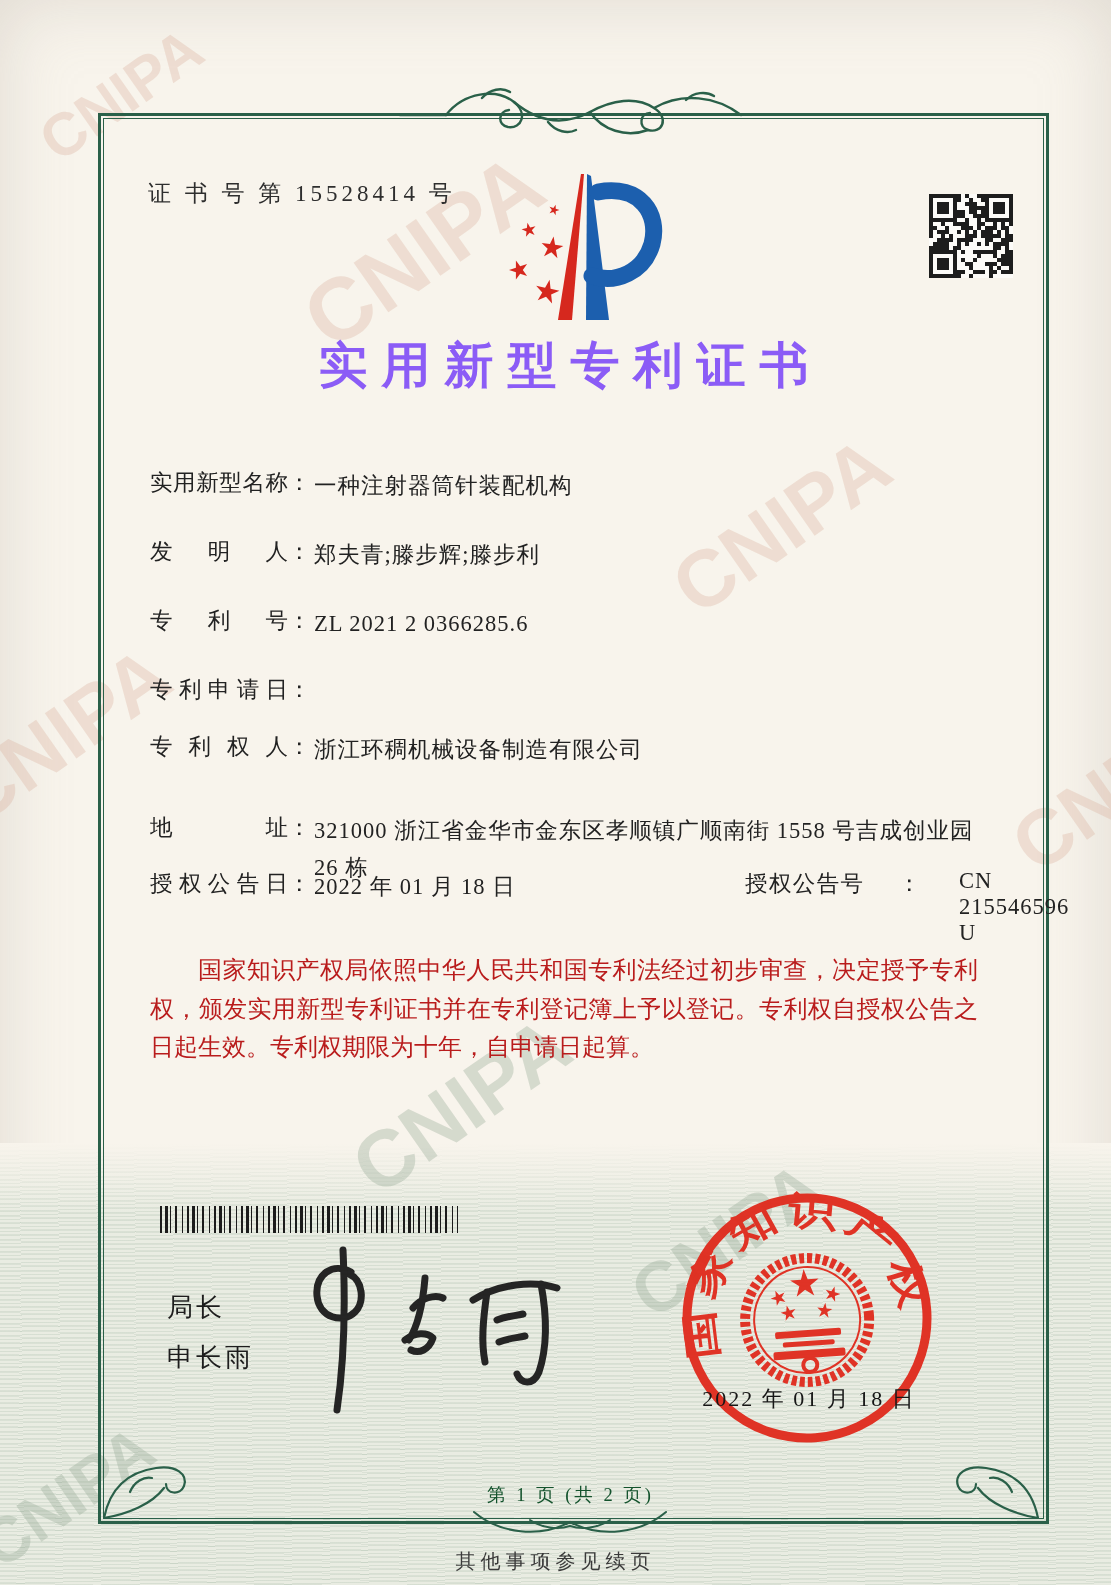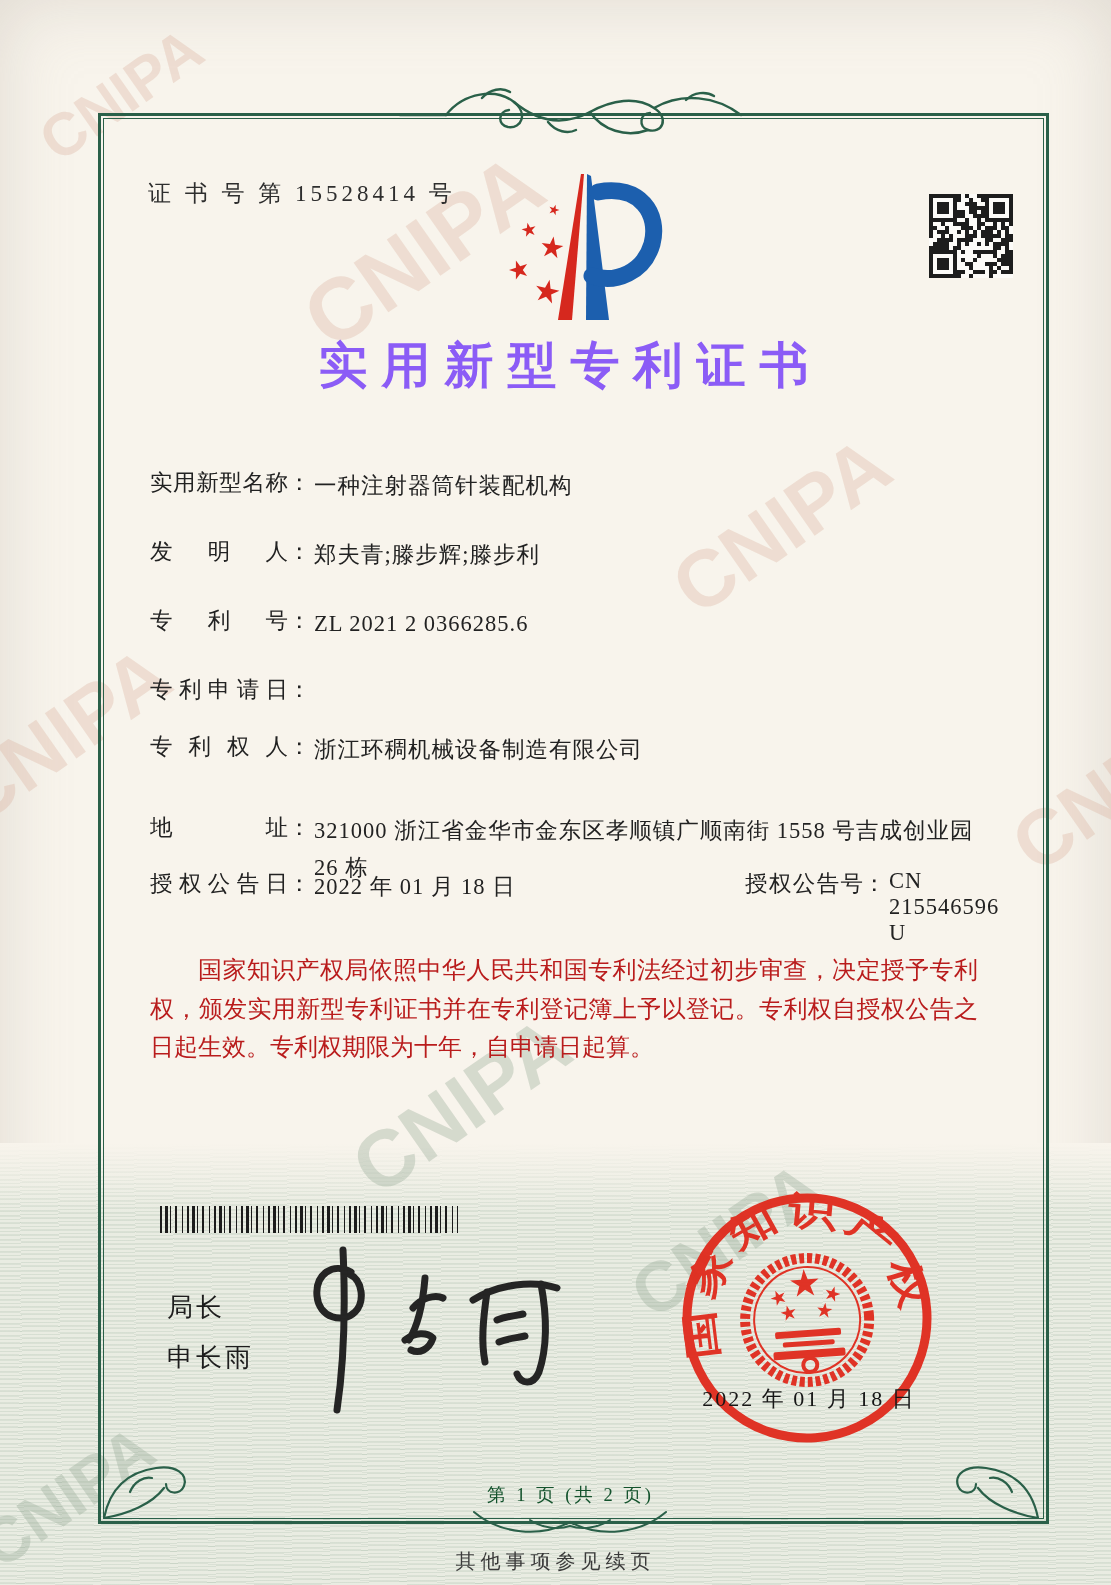--- a/index.html
+++ b/index.html
@@ -24,21 +24,21 @@
       transform:rotate(-35deg);pointer-events:none;white-space:nowrap;}
   .wm-warm{color:rgba(214,170,150,.30);}
   .wm-cool{color:rgba(150,170,150,.35);}
   .cert-no{position:absolute;left:148px;top:178px;font-size:23px;letter-spacing:4px;color:#2e2e2e;}
   .title{position:absolute;left:98px;top:333px;width:945px;text-align:center;
          font-size:49px;font-weight:bold;letter-spacing:14px;color:#8b5cf6;}
   .field-row{position:absolute;left:150px;width:830px;display:flex;font-size:22.5px;color:#222;}
   .f-label{display:inline-block;width:138px;text-align:justify;text-align-last:justify;flex:none;}
   .f-colon{flex:none;width:26px;}
   .f-value{flex:1;letter-spacing:1px;line-height:37px;}
-  .grant2{position:absolute;left:595px;top:0;display:flex;font-size:22.5px;}
+  .grant2{position:absolute;left:595px;top:0;display:flex;font-size:22.5px;gap:35px;}
   .g-label{display:inline-block;width:118px;text-align:justify;text-align-last:justify;flex:none;}
   .paras{position:absolute;left:150px;top:928px;width:828px;font-size:24px;line-height:38.5px;
          text-align:justify;color:#b91c1c;margin-top:23px;}
   .paras p{margin:0;text-indent:2em;}
   .barcode{position:absolute;left:160px;top:1206px;width:298px;height:27px;
     background:
       repeating-linear-gradient(90deg,#1c1c1c 0 2px,rgba(0,0,0,0) 2px 5px,#1c1c1c 5px 8px,rgba(0,0,0,0) 8px 10px,
         #1c1c1c 10px 11px,rgba(0,0,0,0) 11px 15px,#1c1c1c 15px 17px,rgba(0,0,0,0) 17px 22px,
         #1c1c1c 22px 23px,rgba(0,0,0,0) 23px 27px);
   }

